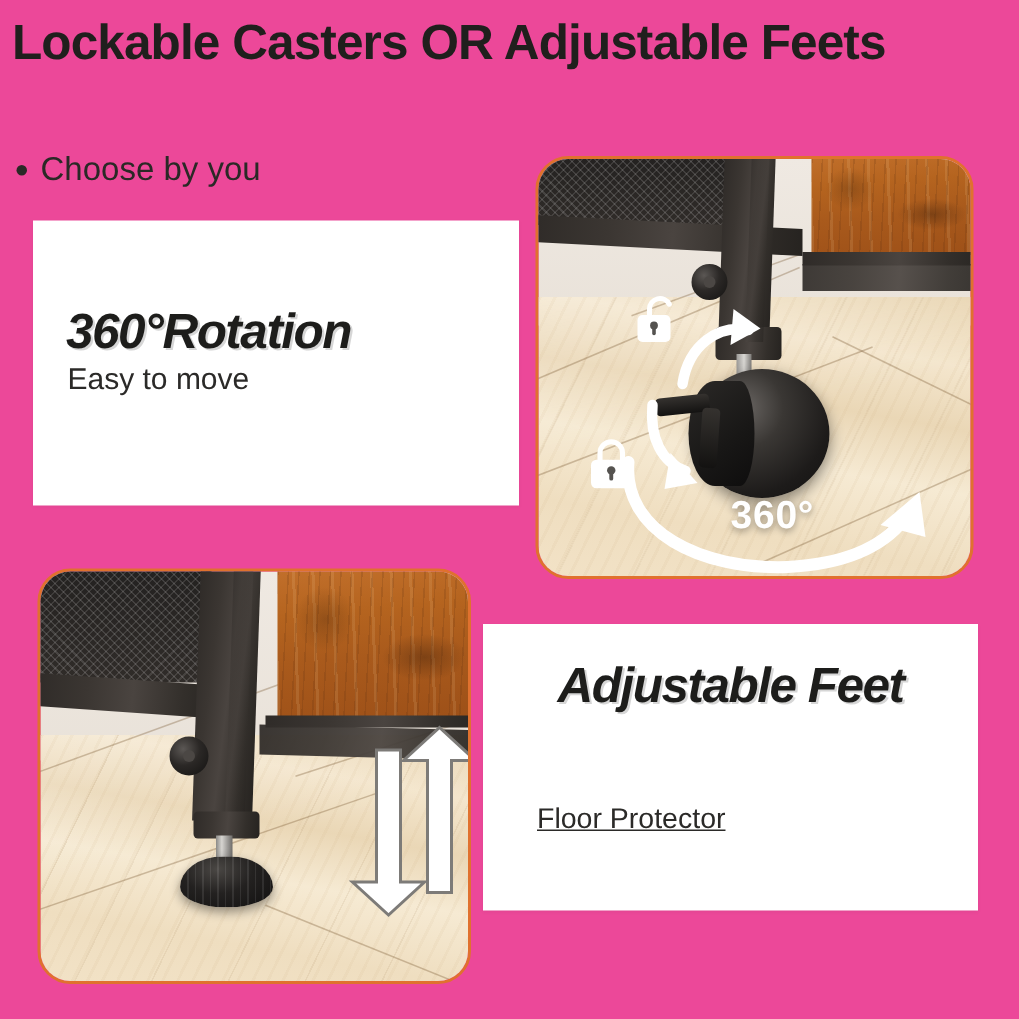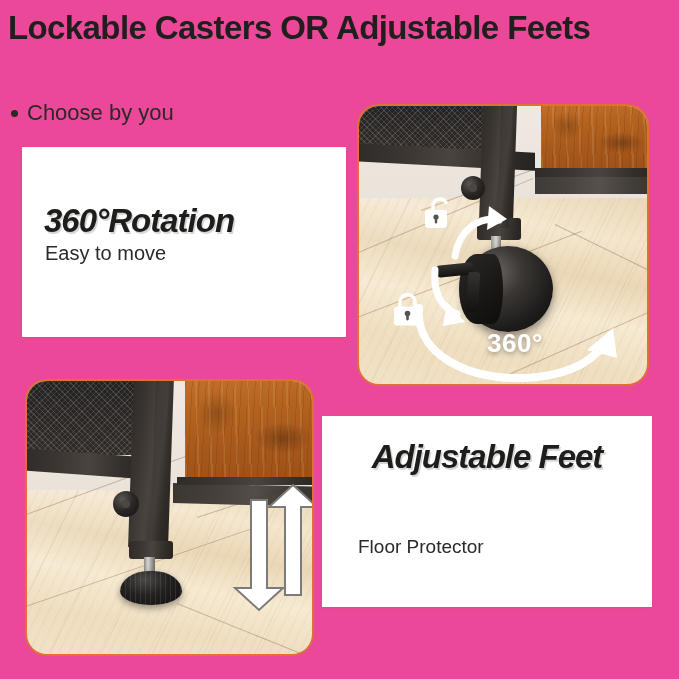--- a/index.html
+++ b/index.html
@@ -36,21 +36,21 @@
   #card-feet{left:322px;top:416px;width:330px;height:191px;}
 
   .card-title{
     font-style:italic;font-weight:bold;color:#1d1d1b;
     letter-spacing:-1px;line-height:1.06;
     text-shadow:1.5px 1.5px 0 rgba(120,120,120,0.30);
   }
   #rot-title{position:absolute;left:44px;top:188px;font-size:33px;margin-top:16px;}
   #rot-sub{position:absolute;left:45px;top:242px;font-size:20px;color:#2b2a28;}
   #feet-title{position:absolute;left:357px;top:440px;font-size:33px;width:260px;text-align:center;}
-  #feet-sub{position:absolute;left:358px;top:536px;font-size:19px;color:#2b2a28;}
+  #feet-sub{position:absolute;left:358px;top:536px;font-size:19px;color:#2b2a28;text-decoration:underline;}
 
   
   .photo{
     position:absolute;overflow:hidden;
     border:2px solid #e0712e;border-radius:22px;
     box-sizing:border-box;
   }
   #photo-caster{left:357px;top:92px;width:292px;height:282px;margin-top:12px;}
   #photo-feet{left:25px;top:379px;width:289px;height:277px;}
 

